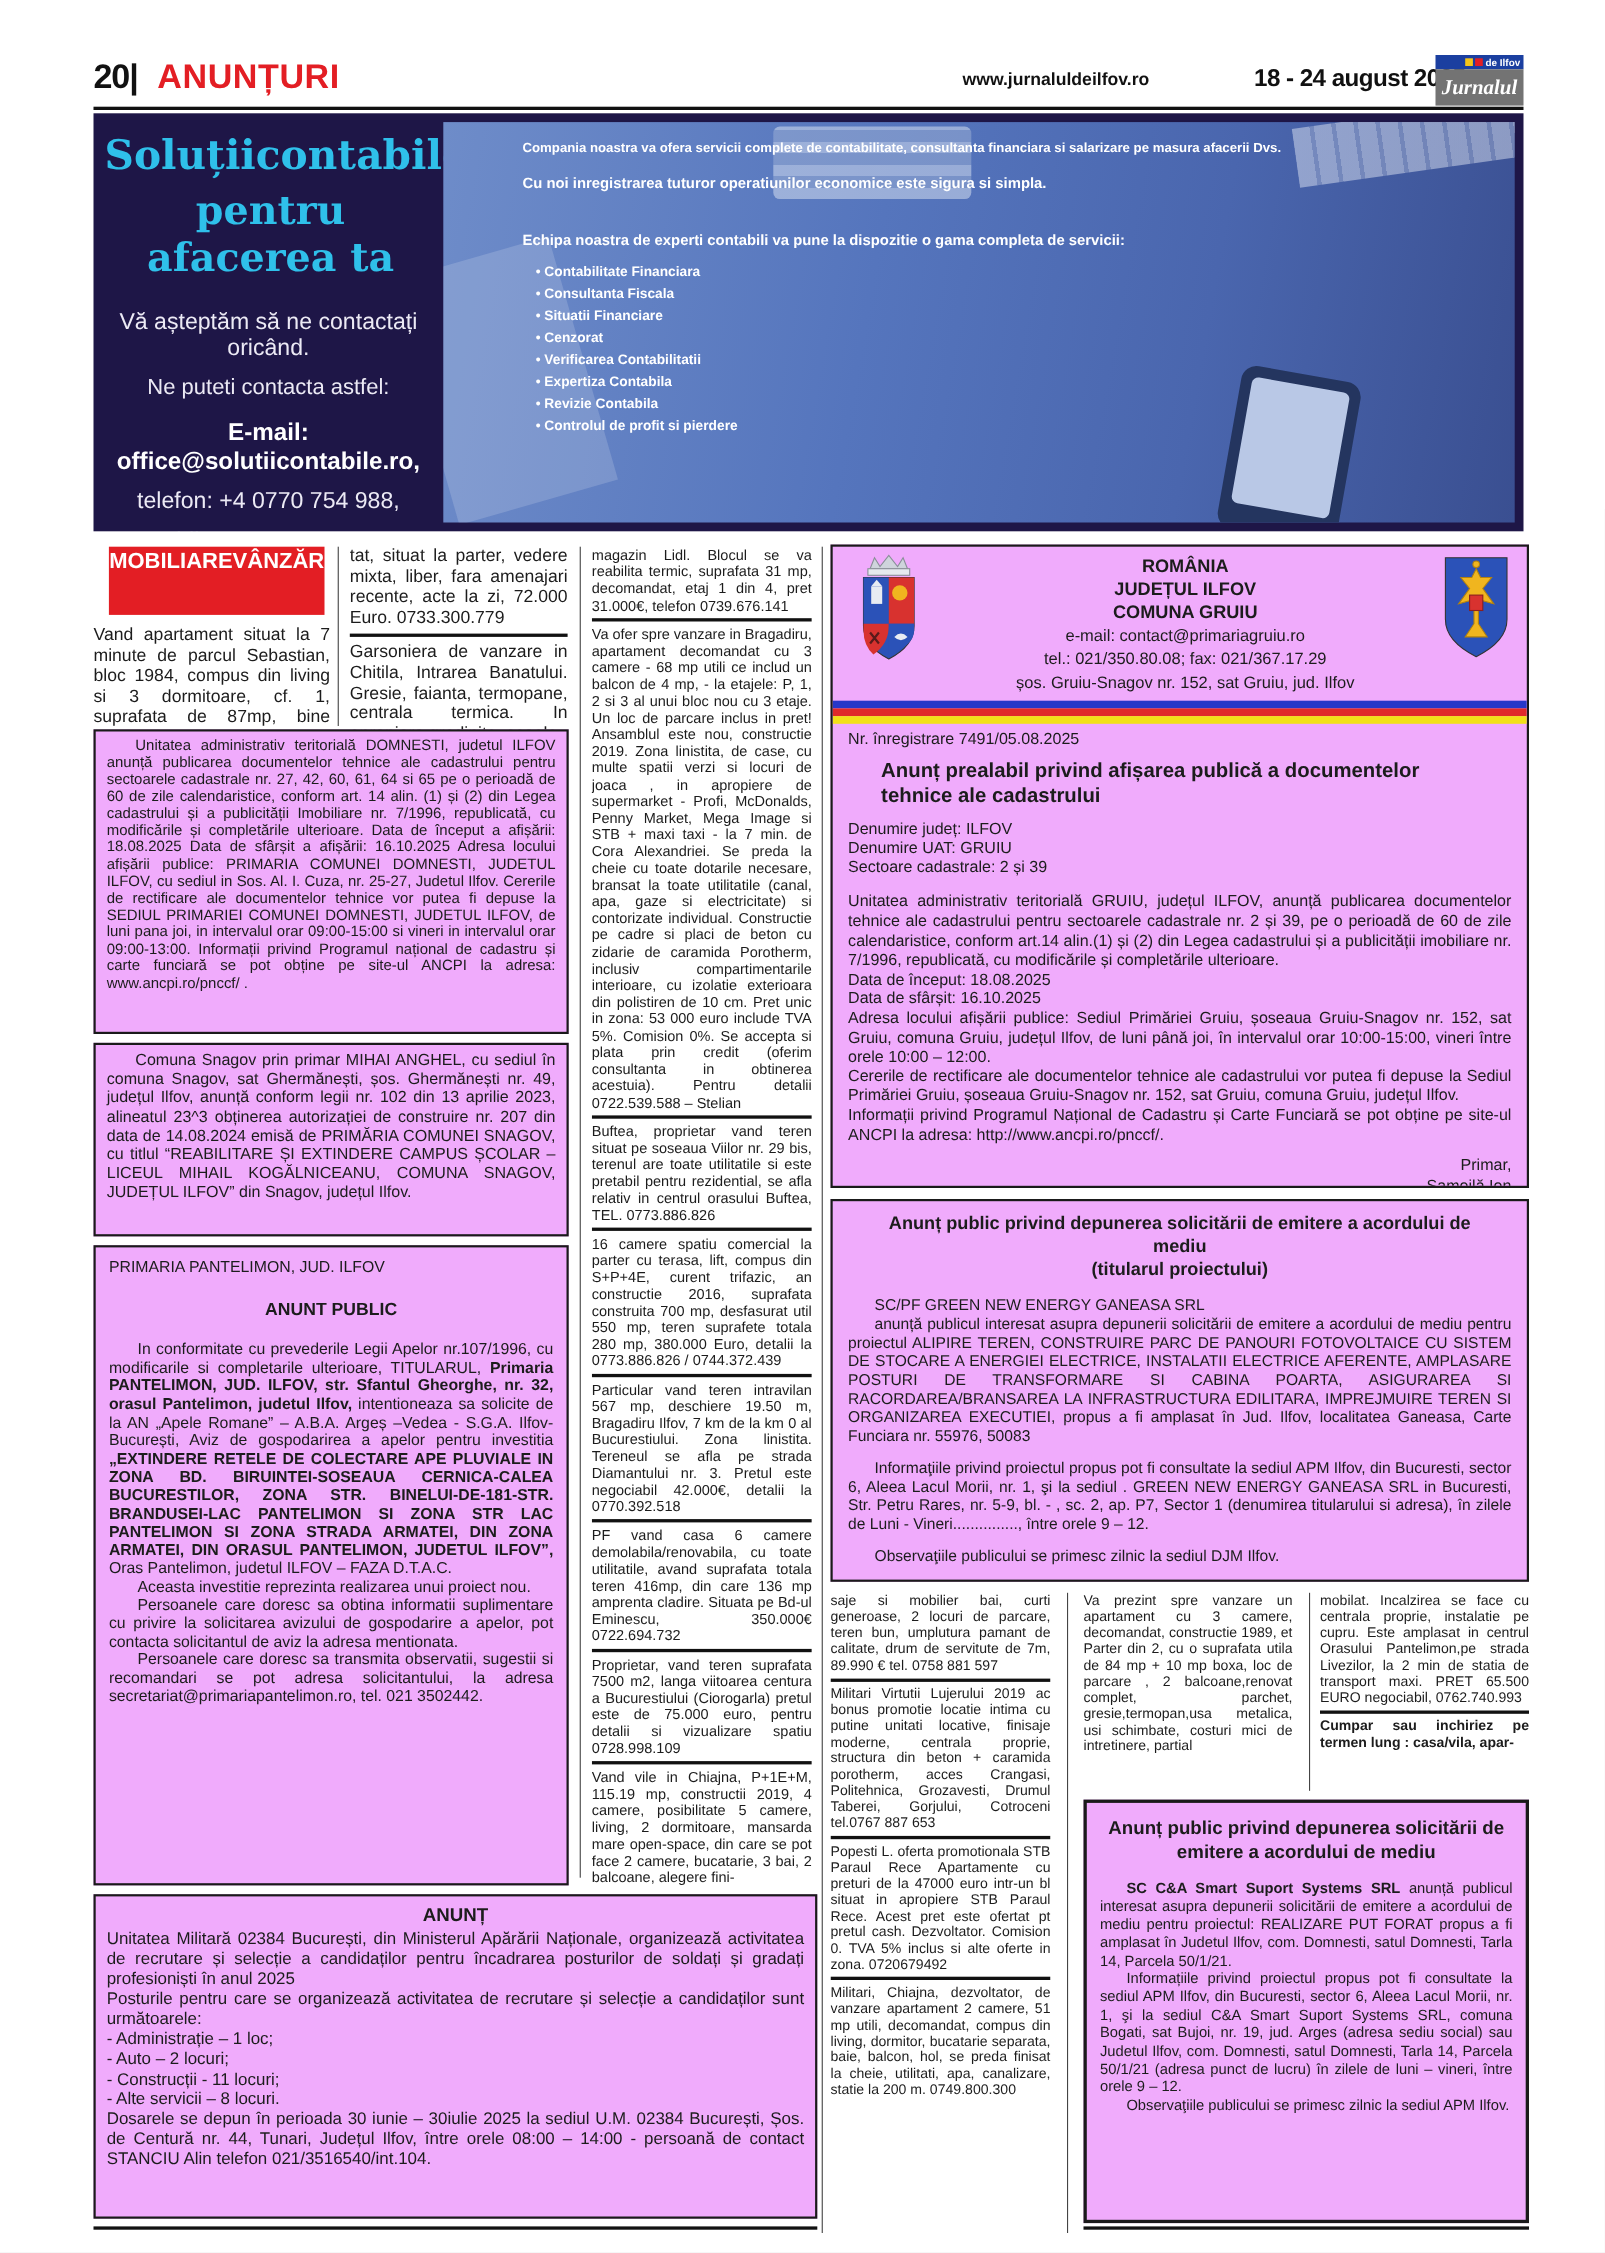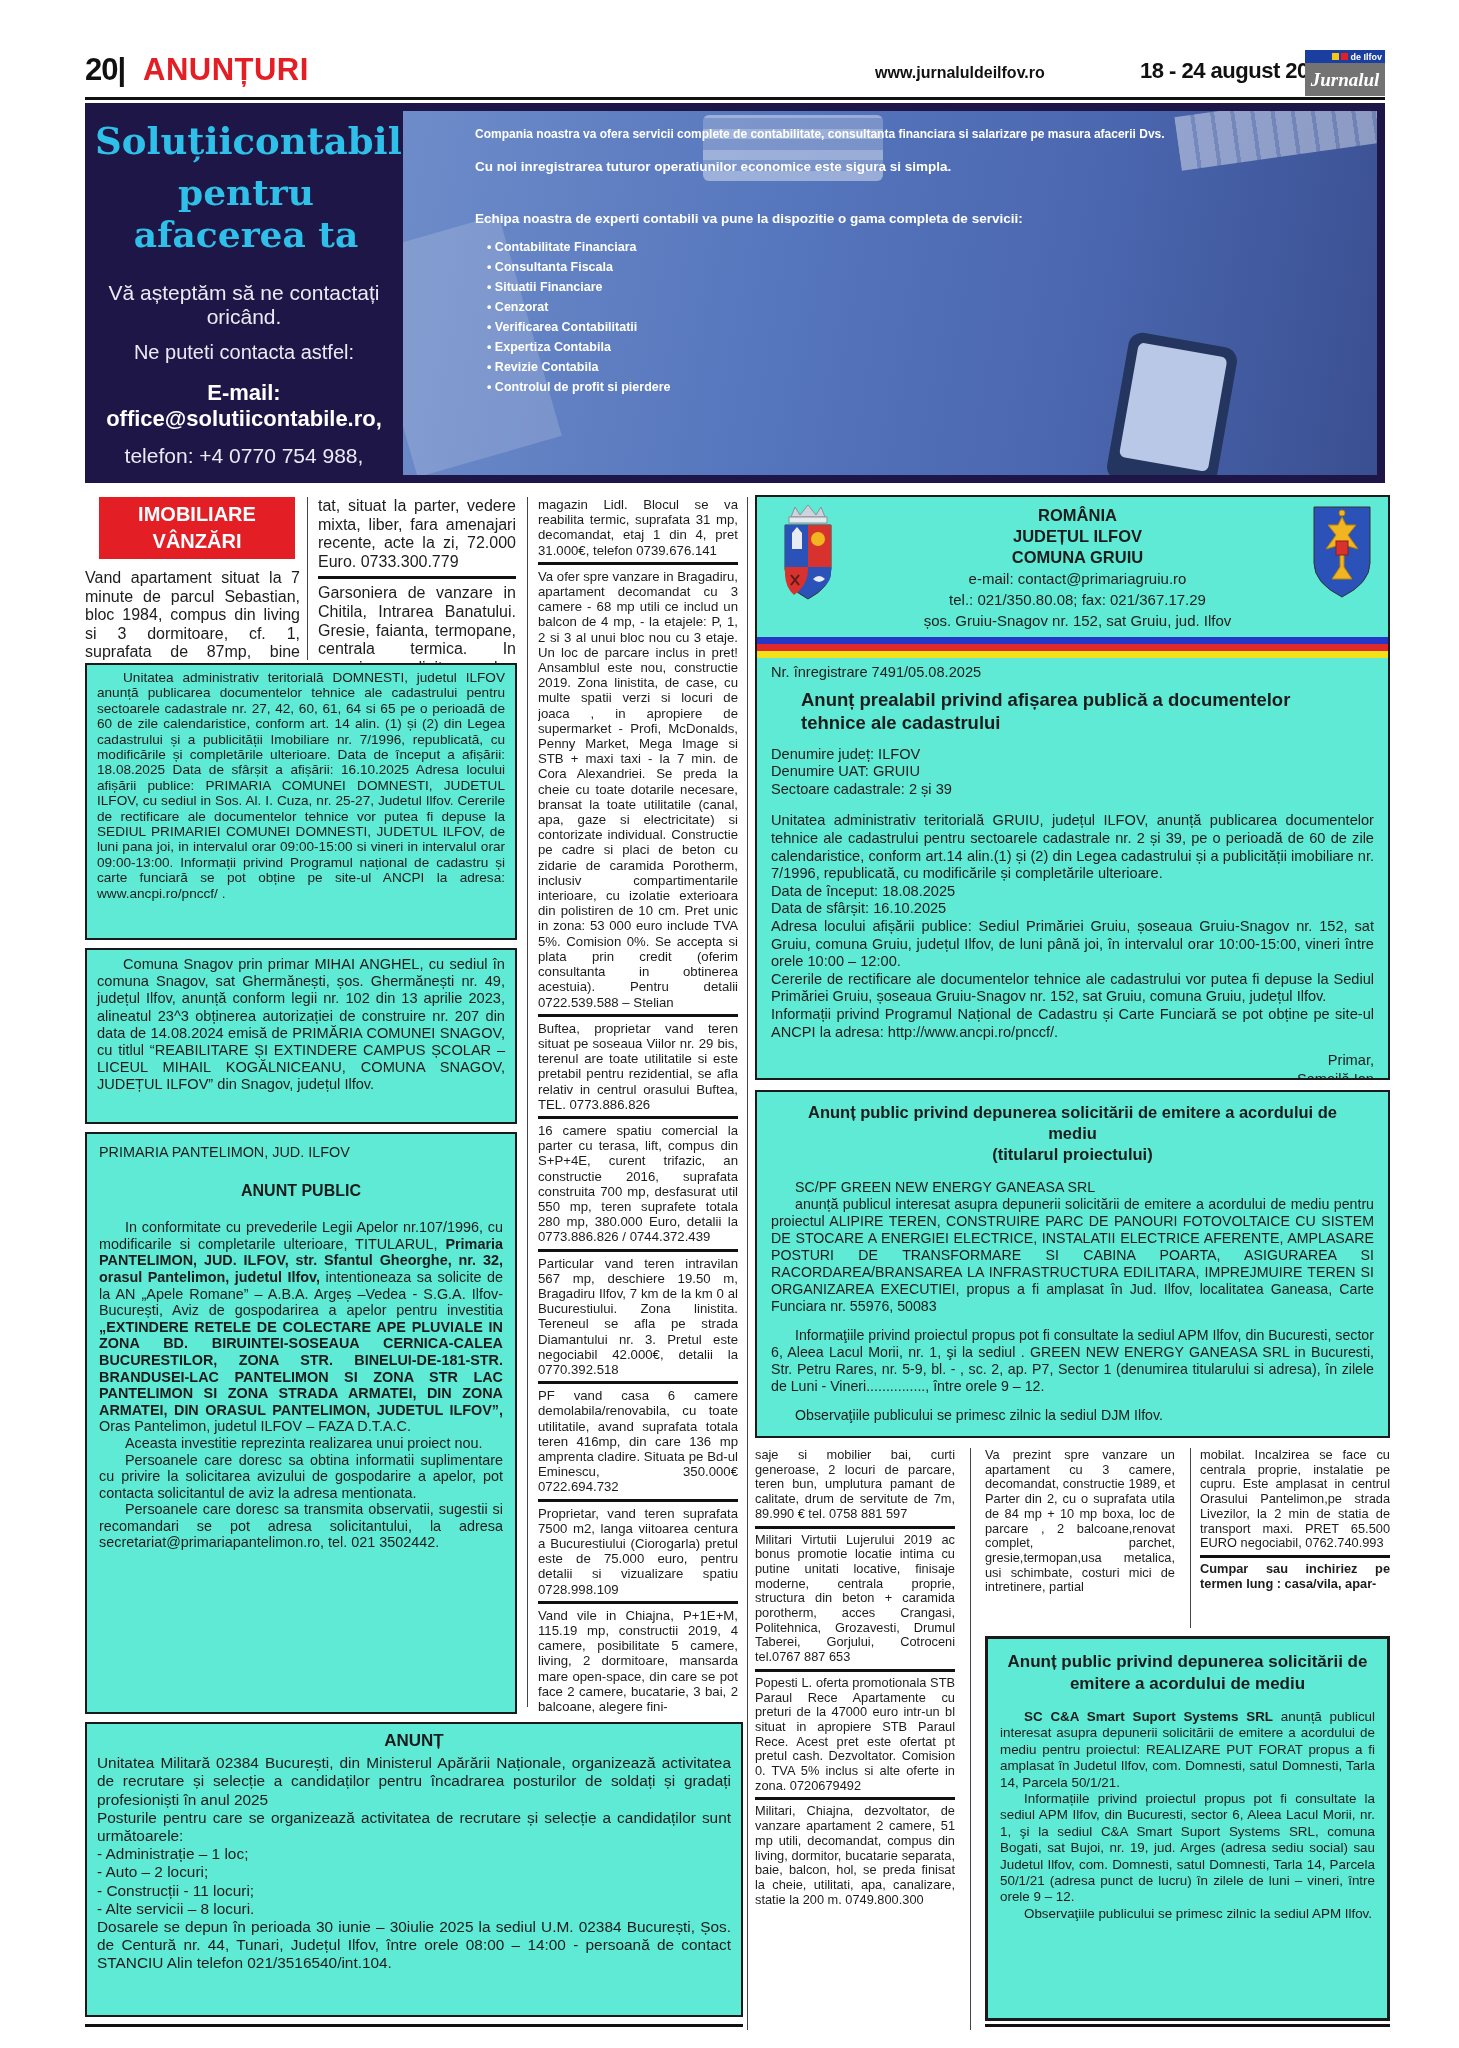--- a/index.html
+++ b/index.html
@@ -42,25 +42,25 @@
   .bn-i1{position:absolute;left:72px;top:16px;right:30px;font-size:12px;font-weight:bold;color:#fff;}
   .bn-i2{position:absolute;left:72px;top:48px;right:30px;font-size:13.5px;font-weight:bold;color:#fff;}
   .bn-si{position:absolute;left:72px;top:100px;right:30px;font-size:13.5px;font-weight:bold;color:#fff;}
   .bn-list{position:absolute;left:84px;top:126px;margin:0;padding:0;list-style:none;}
   .bn-list li{font-size:12.5px;font-weight:bold;color:#fff;line-height:20px;}
   .bn-list li::before{content:"•  ";color:#fff;}
   
   .jtext{text-align:justify;}
   .vdiv{position:absolute;width:1px;background:#444;}
   .rule{height:3px;background:#111;margin:5px 0;}
-  .bx{position:absolute;border:2px solid #1a1a1a;box-sizing:border-box;background:#5eead4;}
+  .bx{position:absolute;border:2px solid #1a1a1a;box-sizing:border-box;background:#f0abfc;}
   
   .col1{position:absolute;left:85px;top:497px;width:215px;}
   .badge{width:196px;margin-left:14px;height:62px;background:#e31e24;color:#fff;font-weight:bold;
-         font-size:20px;text-align:center;display:flex;flex-direction:column;justify-content:center;line-height:27px;}
+         font-size:20px;text-align:center;display:flex;justify-content:center;line-height:27px;}
   .col1 .ad{margin-top:10px;font-size:16px;line-height:18.6px;}
   .col2{position:absolute;left:318px;top:497px;width:198px;font-size:16px;line-height:18.6px;}
   .box-domnesti{left:85px;top:663px;width:432px;height:277px;padding:5px 10px;font-size:13.6px;line-height:15.4px;overflow:hidden;}
   .indent{text-indent:26px;}
   .box-snagov{left:85px;top:948px;width:432px;height:176px;padding:6px 10px;font-size:14.6px;line-height:17.2px;overflow:hidden;}
   .box-pantelimon{left:85px;top:1132px;width:432px;height:582px;padding:10px 12px;font-size:14.4px;line-height:16.6px;overflow:hidden;}
   .box-pantelimon .hdrline{margin-bottom:22px;}
   .box-pantelimon .ttl{text-align:center;font-weight:bold;font-size:16px;margin-bottom:20px;}
   .box-pantelimon p{margin:0;}
   .box-military{left:85px;top:1722px;width:658px;height:295px;padding:6px 10px;font-size:15.4px;line-height:18.2px;overflow:hidden;}

